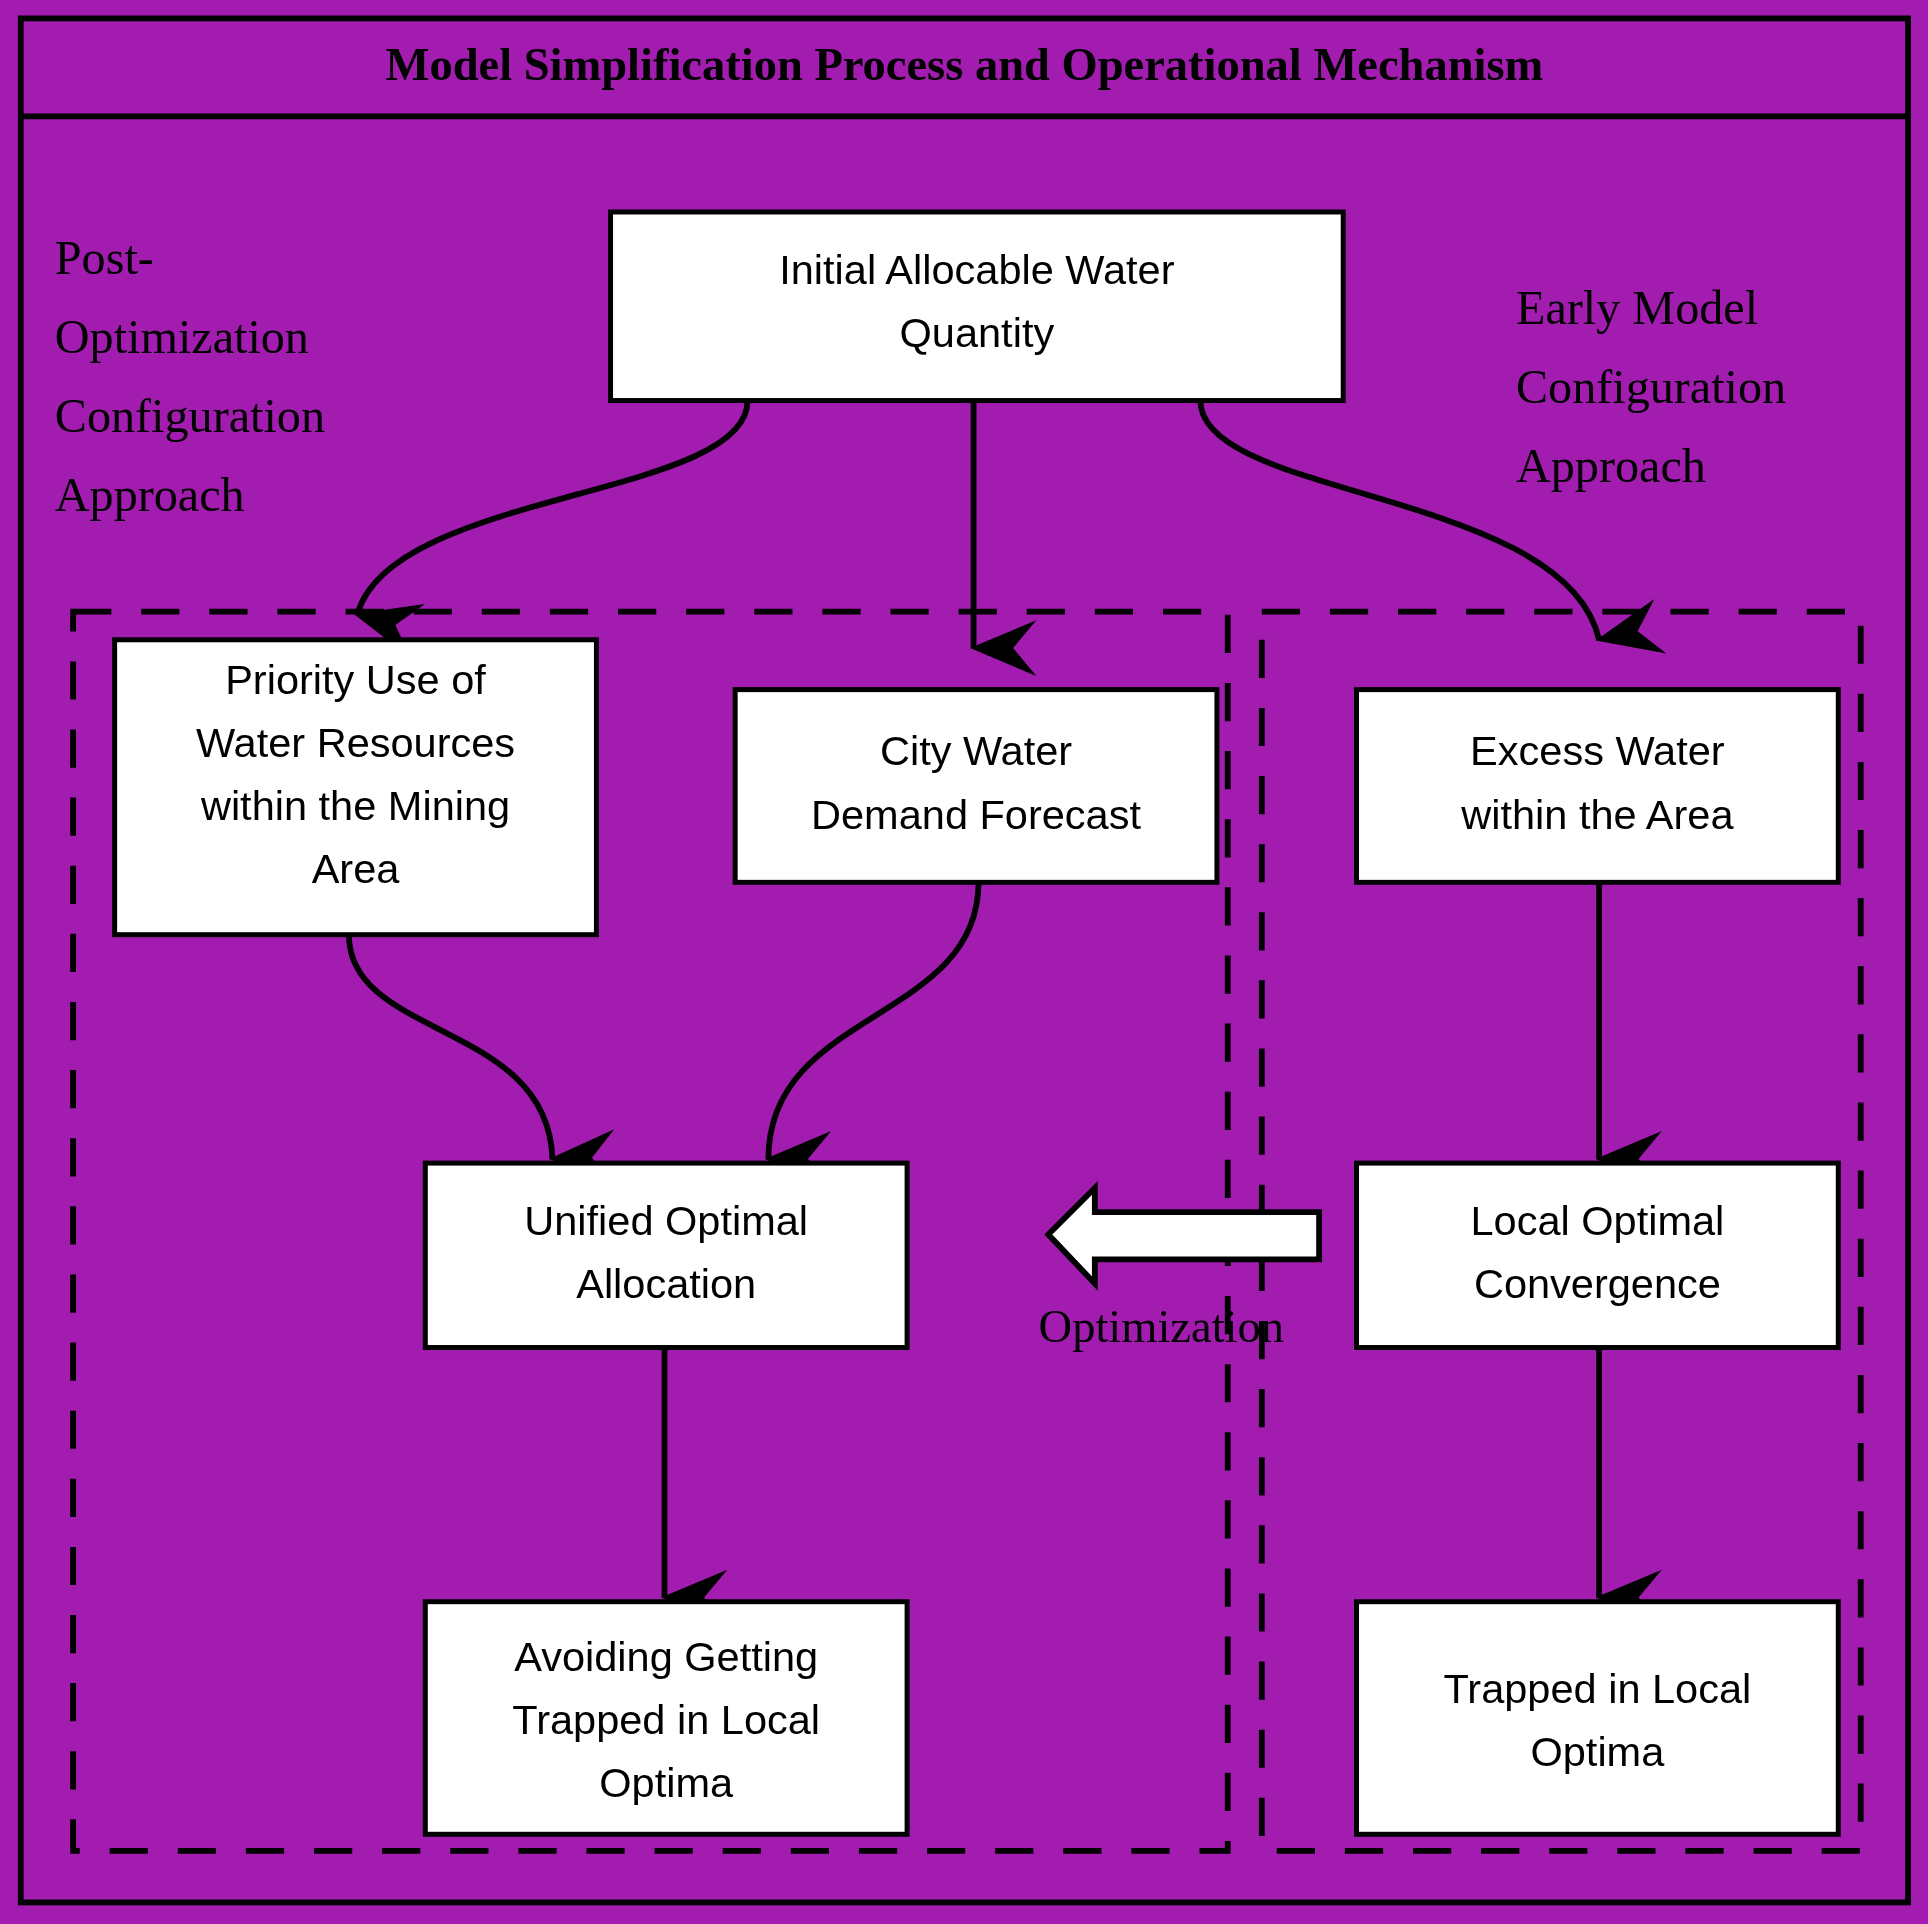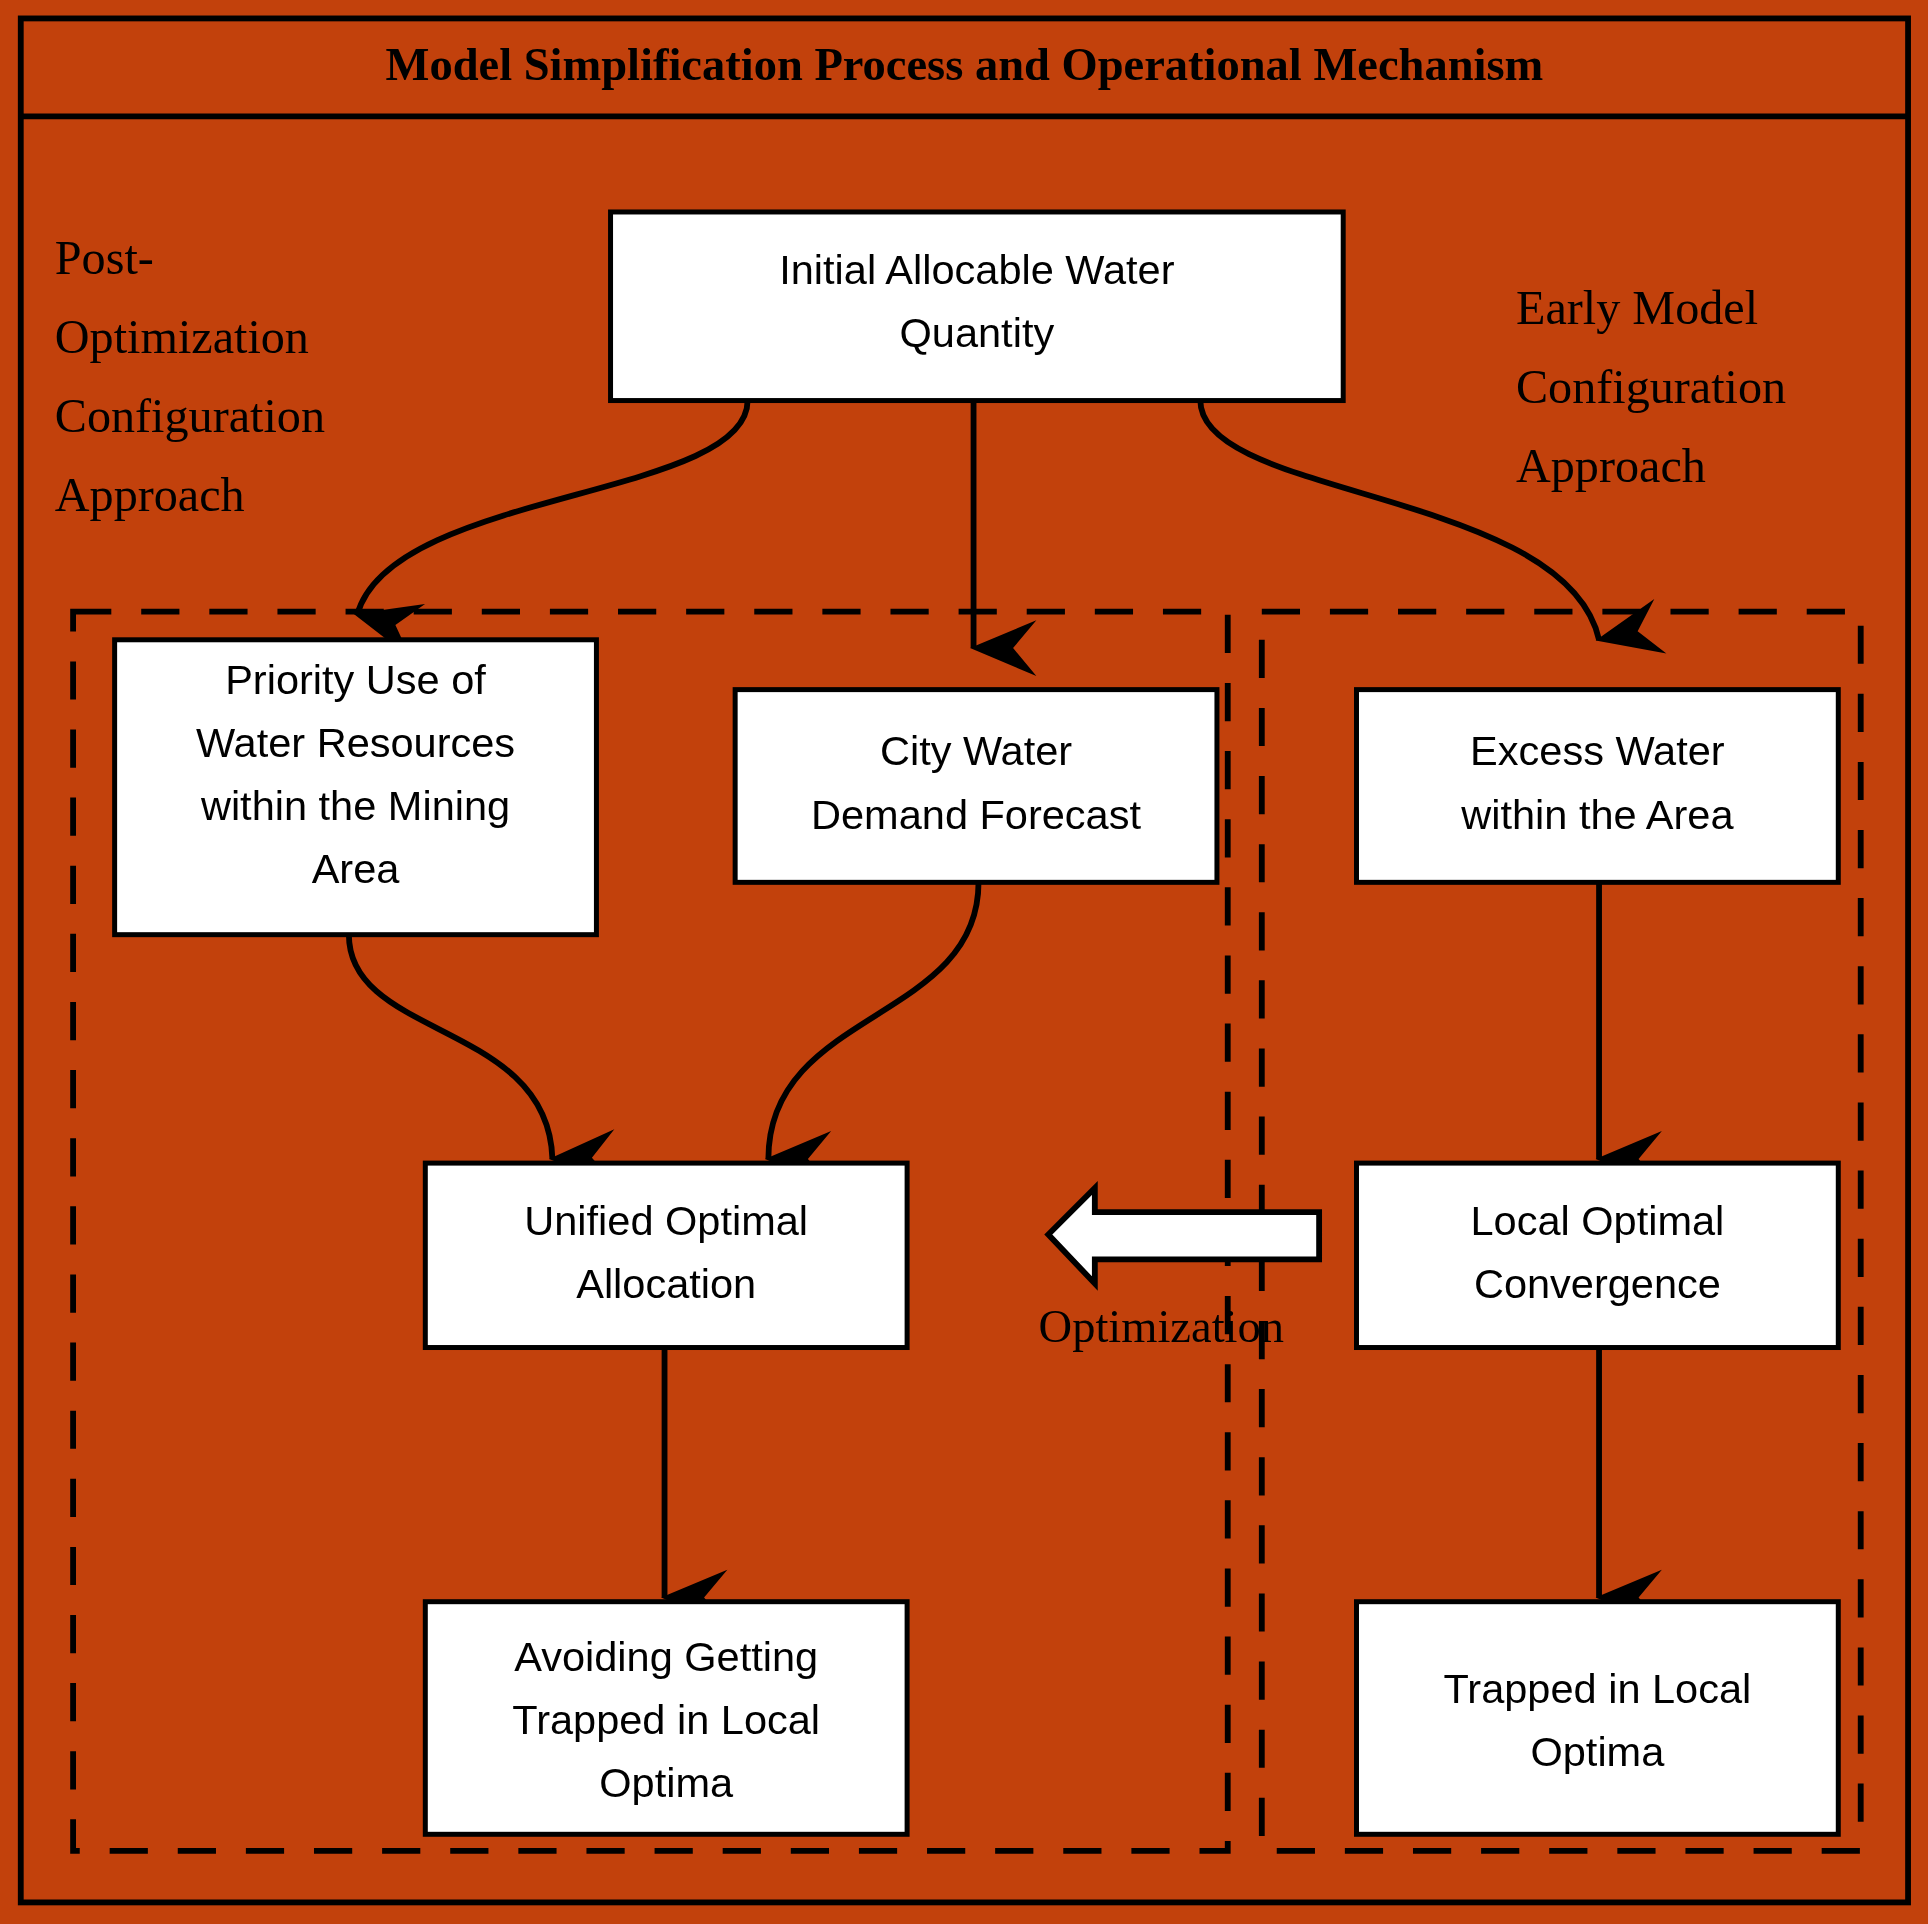--- a/index.html
+++ b/index.html
@@ -7,21 +7,21 @@
     padding: 0;
     background: #ffffff;
   }
   body {
     font-family: "Liberation Sans", sans-serif;
   }
   #stage {
     position: relative;
     width: 1928px;
     height: 1925px;
-    background: #c2410c;
+    background: #a21caf;
     overflow: hidden;
   }
   svg.diagram {
     position: absolute;
     left: 0;
     top: 0;
     width: 1928px;
     height: 1925px;
     display: block;
   }

